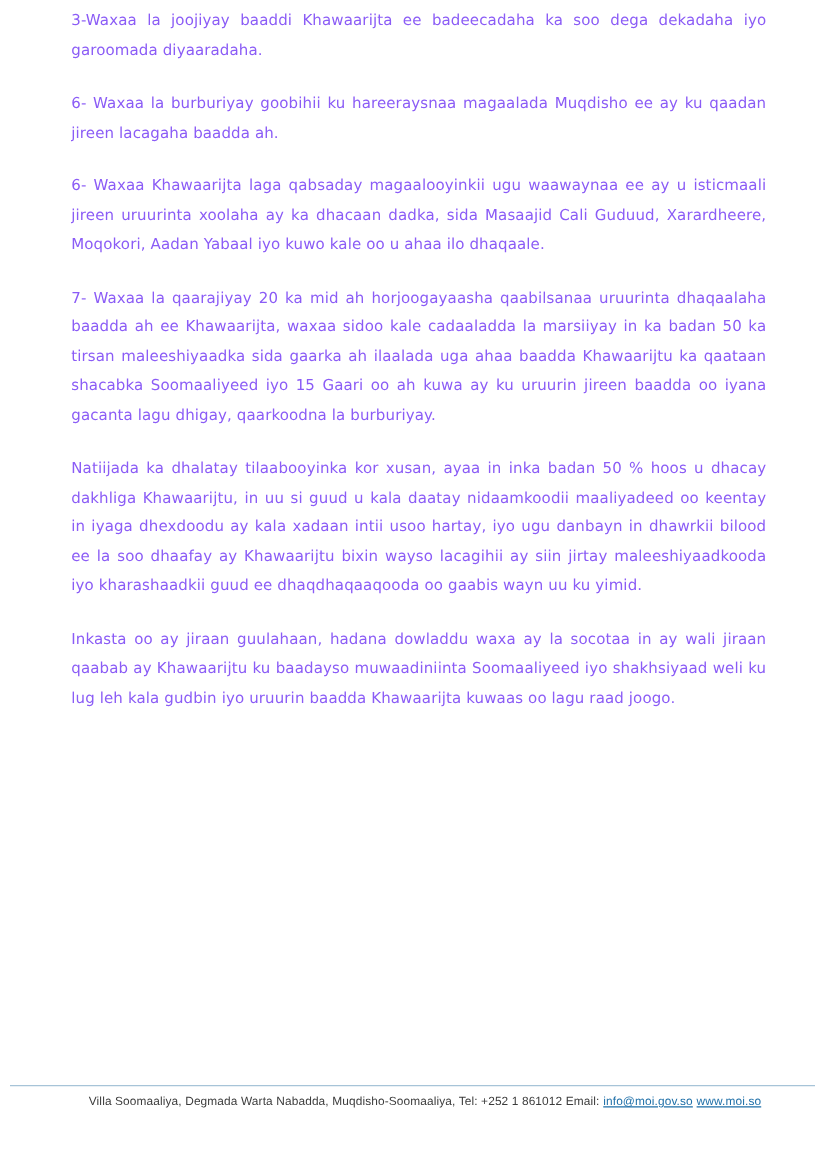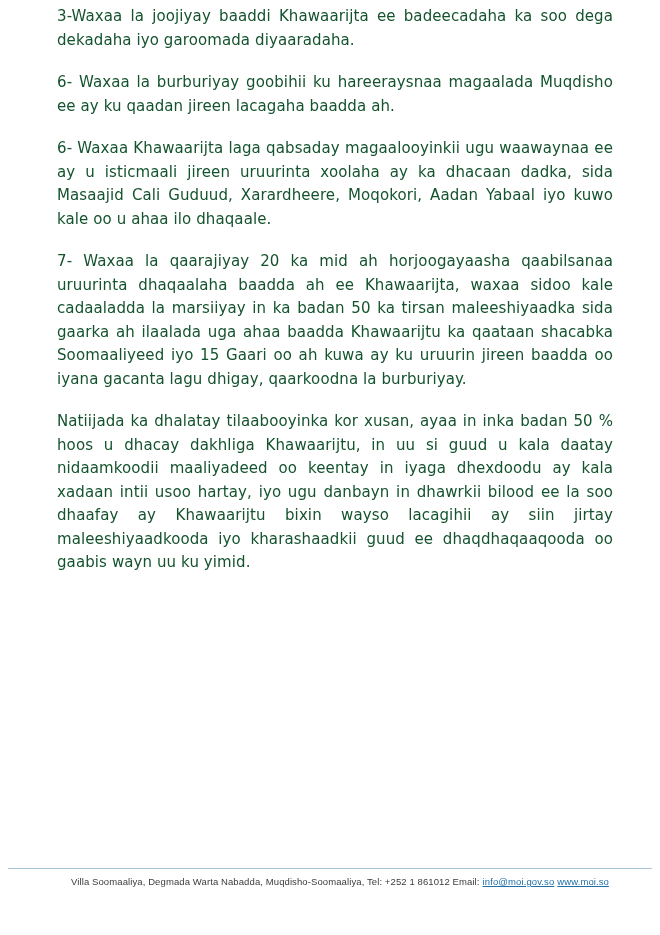--- a/index.html
+++ b/index.html
@@ -16,23 +16,23 @@
     font-family: "DejaVu Sans", sans-serif;
   }
   .doc-body {
     position: absolute;
     left: 57px;
     top: 5px;
     width: 556px;
   }
   .doc-body p {
     margin: 0 0 19px 0;
-    font-size: 15px;
+    font-size: 12px;
     line-height: 23.5px;
-    color: #14532d;
+    color: #8b5cf6;
     text-align: justify;
     text-justify: inter-word;
     letter-spacing: 0.1px;
   }
   .footer {
     position: absolute;
     left: 0;
     top: 868px;
     width: 660px;
   }
@@ -65,20 +65,21 @@
 <body>
 
 <div class="page">
 
   <div class="doc-body">
     <p>3-Waxaa la joojiyay baaddi Khawaarijta ee badeecadaha ka soo dega dekadaha iyo garoomada diyaaradaha.</p>
     <p>6- Waxaa la burburiyay goobihii ku hareeraysnaa magaalada Muqdisho ee ay ku qaadan jireen lacagaha baadda ah.</p>
     <p>6- Waxaa Khawaarijta laga qabsaday magaalooyinkii ugu waawaynaa ee ay u isticmaali jireen uruurinta xoolaha ay ka dhacaan dadka, sida Masaajid Cali Guduud, Xarardheere, Moqokori, Aadan Yabaal iyo kuwo kale oo u ahaa ilo dhaqaale.</p>
     <p>7- Waxaa la qaarajiyay 20 ka mid ah horjoogayaasha qaabilsanaa uruurinta dhaqaalaha baadda ah ee Khawaarijta, waxaa sidoo kale cadaaladda la marsiiyay in ka badan 50 ka tirsan maleeshiyaadka sida gaarka ah ilaalada uga ahaa baadda Khawaarijtu ka qaataan shacabka Soomaaliyeed iyo 15 Gaari oo ah kuwa ay ku uruurin jireen baadda oo iyana gacanta lagu dhigay, qaarkoodna la burburiyay.</p>
     <p>Natiijada ka dhalatay tilaabooyinka kor xusan, ayaa in inka badan 50 % hoos u dhacay dakhliga Khawaarijtu, in uu si guud u kala daatay nidaamkoodii maaliyadeed oo keentay in iyaga dhexdoodu ay kala xadaan intii usoo hartay, iyo ugu danbayn in dhawrkii bilood ee la soo dhaafay ay Khawaarijtu bixin wayso lacagihii ay siin jirtay maleeshiyaadkooda iyo kharashaadkii guud ee dhaqdhaqaaqooda oo gaabis wayn uu ku yimid.</p>
+    <p>Inkasta oo ay jiraan guulahaan, hadana dowladdu waxa ay la socotaa in ay wali jiraan qaabab ay Khawaarijtu ku baadayso muwaadiniinta Soomaaliyeed iyo shakhsiyaad weli ku lug leh kala gudbin iyo uruurin baadda Khawaarijta kuwaas oo lagu raad joogo.</p>
   </div>
 
   <div class="footer">
     <hr class="footer-rule">
     <div class="footer-text">
       <span>Villa Soomaaliya, Degmada Warta Nabadda, Muqdisho-Soomaaliya, Tel: +252 1 861012 Email:</span><span class="gap"></span><a style="color: rgb(30, 111, 168);">info@moi.gov.so</a><span class="gap"></span><a style="color: rgb(30, 111, 168);">www.moi.so</a>
     </div>
   </div>
 
 </div>

